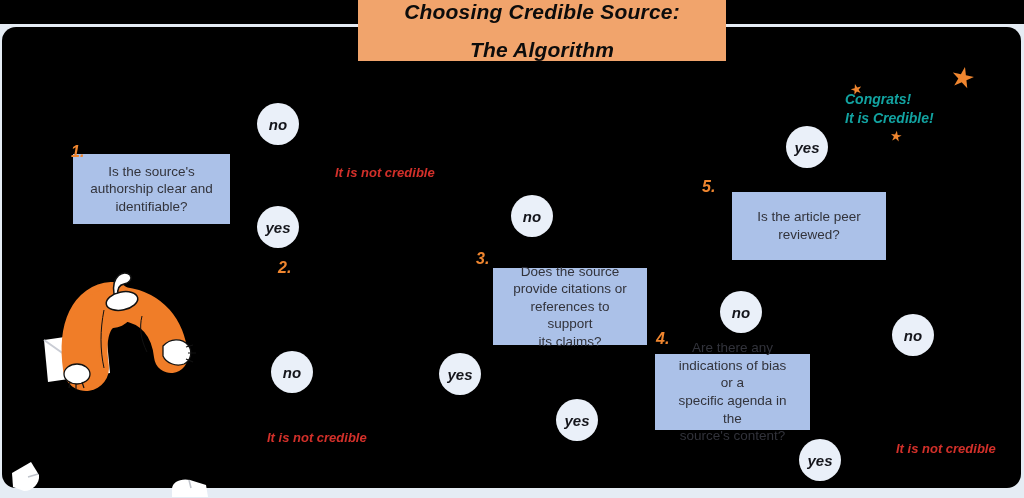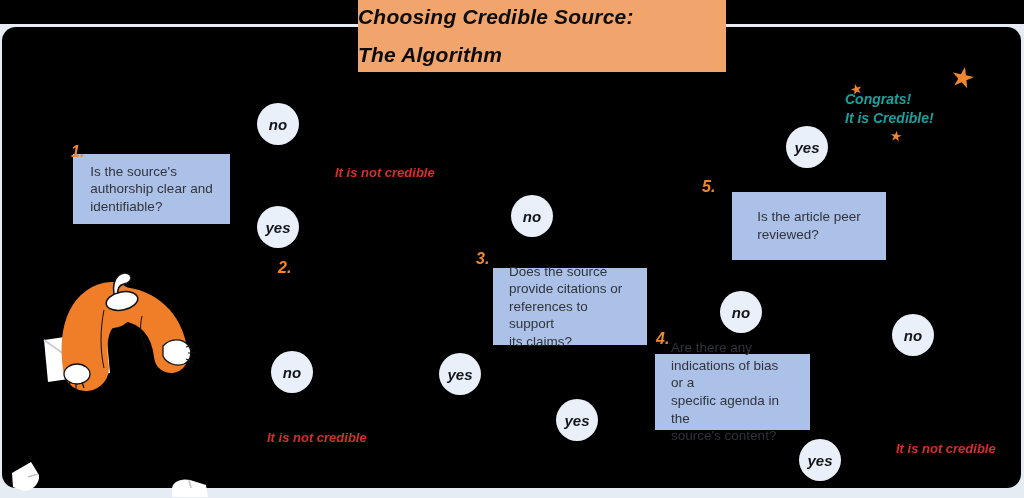--- a/index.html
+++ b/index.html
@@ -5,25 +5,25 @@
   :root{
     --banner:#F1A46C; --box:#ABC1E8; --circle:#EAF0F9; --num:#F0862F;
     --red:#D3302A; --teal:#12A3A1; --canvas:#000; --page:#E5ECF4; --ink:#32333B;
   }
   *{margin:0;padding:0;box-sizing:border-box;}
   html,body{width:1024px;height:498px;overflow:hidden;background:var(--page);
     font-family:"Liberation Sans","DejaVu Sans",sans-serif;}
   .stage{position:relative;width:1024px;height:498px;background:var(--page);}
   .top-band{position:absolute;left:0;top:0;width:1024px;height:24px;background:var(--canvas);}
   .canvas{position:absolute;left:2px;top:27px;width:1019px;height:461px;background:var(--canvas);border-radius:14px;}
-  .banner{position:absolute;left:358px;top:0;width:368px;height:72px;background:var(--banner);
-    display:flex;flex-direction:column;align-items:flex-start;justify-content:center;z-index:5;gap:12px;}
+  .banner{position:absolute;left:358px;top:0;width:368px;height:61px;background:var(--banner);
+    display:flex;flex-direction:column;align-items:center;justify-content:center;z-index:5;gap:12px;}
   .banner .t{font-size:21px;font-weight:bold;font-style:italic;color:#0c0c0c;line-height:26px;letter-spacing:.2px;}
   .qbox{position:absolute;background:var(--box);color:var(--ink);display:flex;align-items:center;justify-content:center;
-    white-space:pre-line;font-size:13.5px;line-height:1.3;padding:16px;z-index:3;}
+    text-align:center;white-space:pre-line;font-size:13.5px;line-height:1.3;padding:16px;z-index:3;}
   .num{position:absolute;color:var(--num);font-weight:bold;font-style:italic;font-size:16px;z-index:4;}
   .circle{position:absolute;width:42px;height:42px;border-radius:50%;background:var(--circle);
     display:flex;align-items:center;justify-content:center;font-weight:bold;font-style:italic;
     font-size:15px;color:#14151b;z-index:3;text-align:right;}
   .redtext{position:absolute;color:var(--red);font-weight:bold;font-style:italic;font-size:13px;z-index:3;}
   .congrats{position:absolute;left:845px;top:90px;width:135px;text-align:left;color:var(--teal);
     font-weight:bold;font-style:italic;font-size:14px;line-height:19px;z-index:3;}
   .star{position:absolute;color:#F0862F;z-index:3;line-height:1;}
   .star.big{left:950px;top:64px;font-size:28px;transform:rotate(12deg);}
   .star.s1{left:850px;top:82px;font-size:14px;transform:rotate(-15deg);}

